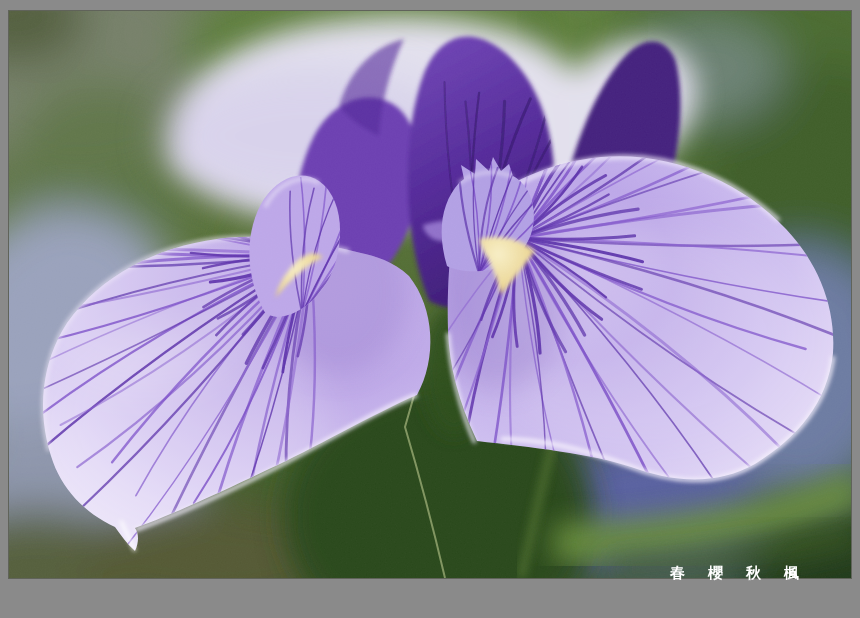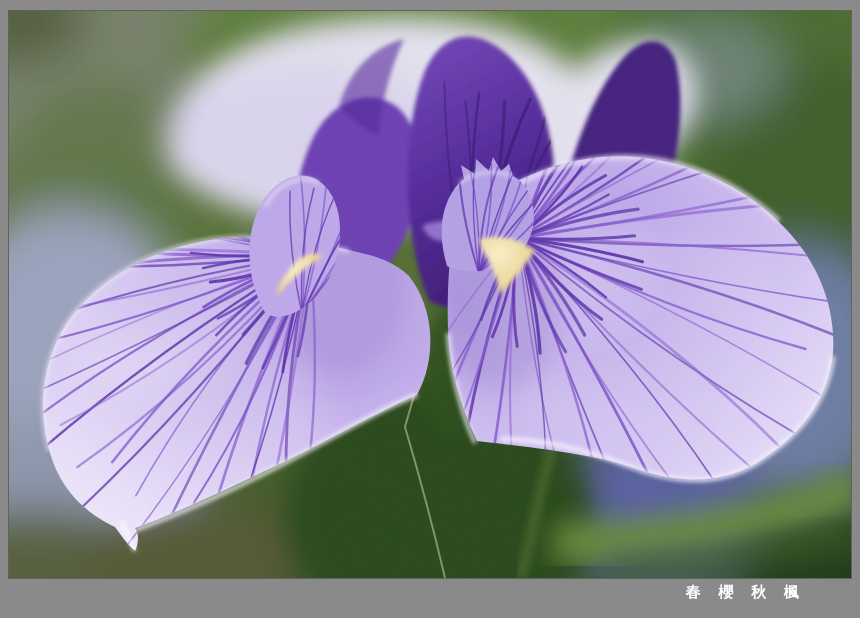--- a/index.html
+++ b/index.html
@@ -1,23 +1,23 @@
 <!DOCTYPE html>
 <html><head>
 <meta charset="utf-8">
 <style>
   html,body{margin:0;padding:0;background:#8a8a8a;}
   .frame{position:relative;width:860px;height:618px;background:#8a8a8a;overflow:hidden;
          font-family:"DejaVu Sans","Liberation Sans",sans-serif;}
   .photo{position:absolute;left:9px;top:11px;width:842px;height:567px;
          box-shadow:0 0 0 1px rgba(45,50,32,.45);overflow:hidden;}
   .photo svg{display:block;width:842px;height:567px;}
-  .caption{position:absolute;right:54px;top:583px;color:#ffffff;
+  .caption{position:absolute;right:54px;top:564px;color:#ffffff;
            font-size:15px;font-weight:bold;letter-spacing:7px;white-space:nowrap;
-           font-family:Liberation Serif, serif;}
+           font-family:Liberation Mono, monospace;}
 </style>
 </head>
 <body>
 
 <div class="frame">
   <div class="photo">
     <svg id="iris-svg" viewBox="0 0 842 567">
       <defs>
         <linearGradient id="bgGrad" x1="0" y1="0" x2="0.25" y2="1">
           <stop offset="0" stop-color="#6e7c5a"></stop>

